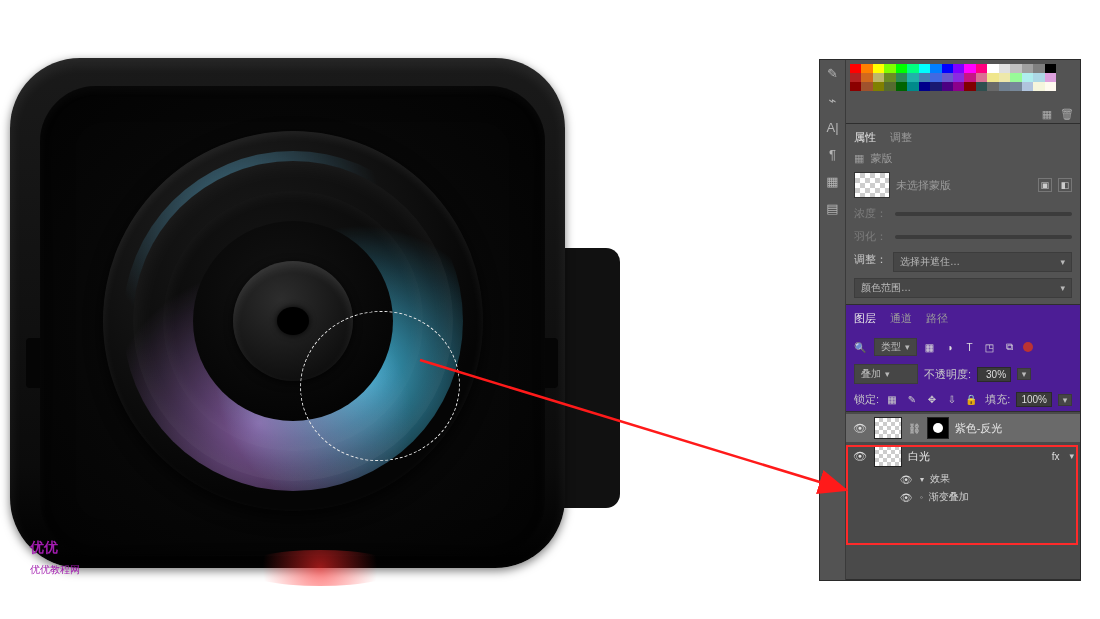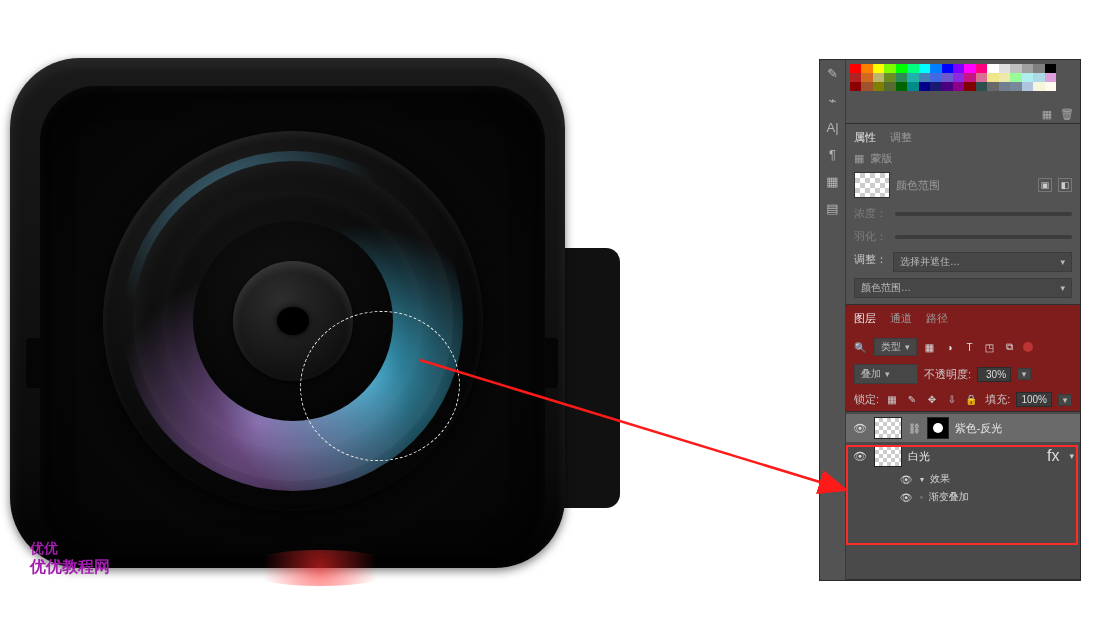--- a/index.html
+++ b/index.html
@@ -46,21 +46,21 @@
   
   .selection{
     position:absolute; left:260px; top:225px; width:160px; height:150px;
     border:1.5px dashed #e8e8e8; border-radius:50%;
     transform:rotate(-8deg);
   }
   
   .redleak{position:absolute;left:230px;bottom:-18px;width:160px;height:36px;border-radius:50%;background:radial-gradient(circle,rgba(255,40,40,.6),rgba(255,40,40,0) 70%)}
   
   .wm{position:absolute;left:30px;bottom:12px;font-size:14px;color:#a21caf;font-weight:bold;line-height:1.2}
-  .wm small{display:block;font-size:16px;font-weight:bold;}
+  .wm small{display:block;font-size:10px;font-weight:normal;margin-top:8px;}
 
   
   .ps {
     position: absolute; right: 20px; top: 60px; width: 260px; height: 520px;
     background: #535353; color:#c8c8c8; font-size:11px;
     box-shadow:0 0 0 1px #2a2a2a;
     display:flex;
   }
   .rail{width:26px;background:#535353;border-right:1px solid #3a3a3a;display:flex;flex-direction:column;align-items:center;gap:12px;padding-top:6px}
   .rail span{font-size:13px;color:#b5b5b5}
@@ -81,40 +81,40 @@
   .mini-icons{margin-left:auto;display:flex;gap:6px;color:#ccc}
   .mini-icons span{width:14px;height:14px;display:inline-flex;align-items:center;justify-content:center;border:1px solid #777;font-size:9px}
   .slider-row{display:flex;align-items:center;gap:8px;color:#7d7d7d;margin:8px 0}
   .slider{flex:1;height:4px;background:#3c3c3c;border-radius:2px;position:relative}
   .btn{border:1px solid #3c3c3c;background:#464646;color:#b9b9b9;font-size:10px;padding:2px 6px;display:inline-flex;align-items:center;gap:4px}
   .btn.wide{flex:1;justify-content:space-between}
   .caret{font-size:9px}
   .foot-row{display:flex;gap:6px;margin-top:6px}
 
   
-  .layers{flex:1;display:flex;flex-direction:column;background:#7f1d1d;position:relative}
+  .layers{flex:1;display:flex;flex-direction:column;background:#4c1d95;position:relative}
   .layers .tabs{padding:6px 8px 2px}
   .filterbar{display:flex;align-items:center;gap:6px;padding:4px 8px}
   .filterbar .btn{padding:1px 6px}
   .ic{width:14px;height:12px;display:inline-flex;align-items:center;justify-content:center;color:#ddd;font-size:10px}
   .dot{width:10px;height:10px;border-radius:50%;background:#b33}
   .blend-row,.lock-row{display:flex;align-items:center;gap:6px;padding:4px 8px}
   .numbox{background:#3b3b3b;border:1px solid #2a2a2a;color:#ddd;padding:1px 4px;font-size:10px;min-width:34px;text-align:right}
   .dd{width:14px;text-align:center;border:1px solid #3a3a3a;background:#464646;color:#bbb;font-size:9px}
   .lock-row .ic{color:#ccc}
   .layer-list{flex:1;background:#4a4a4a;border-top:1px solid #2f2f2f;padding-top:2px}
   .layer{display:flex;align-items:center;gap:6px;padding:3px 6px}
   .layer.sel{background:#6a6a6a}
   .eye{width:16px;text-align:center;color:#ddd}
   .lt{width:28px;height:22px;background:repeating-conic-gradient(#ccc 0 25%,#fff 0 50%) 0 0/8px 8px;border:1px solid #222}
   .link{font-size:10px;color:#ddd}
   .maskbox{width:22px;height:22px;background:#000;border:1px solid #222;display:flex;align-items:center;justify-content:center}
   .maskbox .d{width:10px;height:10px;background:#fff;border-radius:50%}
   .lname{color:#e4e4e4;font-size:11px}
-  .fx{margin-left:auto;color:#ddd;font-size:16px;padding-right:4px}
+  .fx{margin-left:auto;color:#ddd;font-size:10px;padding-right:4px}
   .sub{display:flex;align-items:center;gap:6px;padding:2px 6px 2px 52px;color:#cfcfcf;font-size:10px}
   .tri{font-size:8px}
 
   
   .highlight{
     position:absolute; border:2px solid #ff2a2a; pointer-events:none;
     right:22px; top:445px; width:232px; height:100px;
   }
 
   
@@ -227,21 +227,21 @@
       <div class="tabs">
         <span class="on">属性</span>
         <span>调整</span>
       </div>
       <div class="row">
         <span>▦</span>
         <span>蒙版</span>
       </div>
       <div class="row">
         <div class="thumb"></div>
-        <span>颜色范围</span>
+        <span>未选择蒙版</span>
         <div class="mini-icons">
           <span>▣</span>
           <span>◧</span>
         </div>
       </div>
       <div class="slider-row">
         <span>浓度：</span>
         <div class="slider"></div>
       </div>
       <div class="slider-row">

